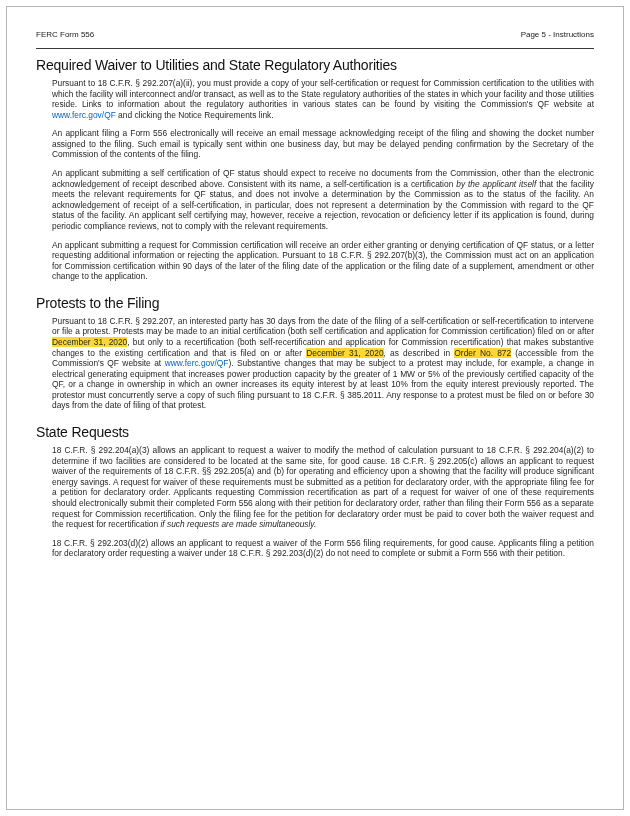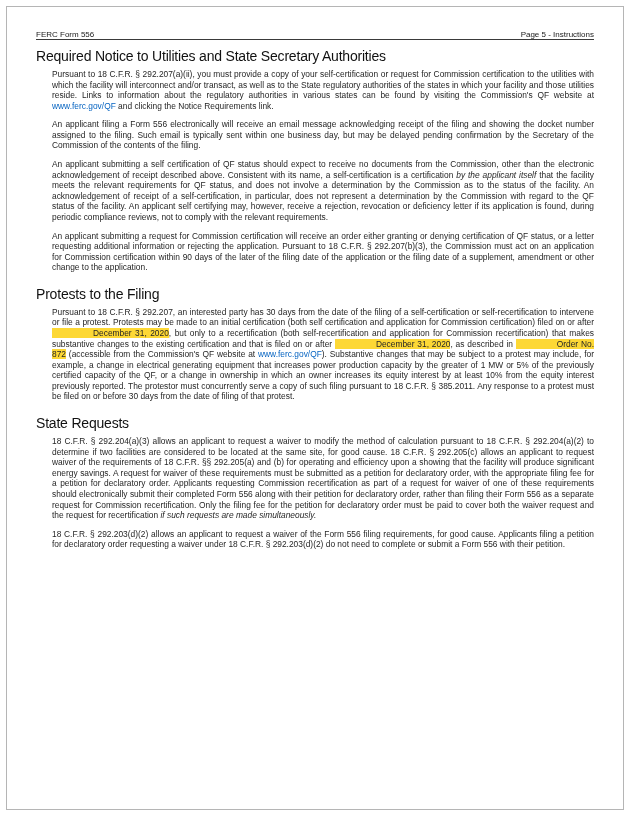--- a/index.html
+++ b/index.html
@@ -4,49 +4,49 @@
 <style>
   html,body{margin:0;padding:0;}
   body{
     width:630px;height:816px;background:#ffffff;position:relative;
     font-family:"Liberation Sans",sans-serif;color:#1f1f1f;overflow:hidden;
   }
   .page-border{position:absolute;top:6px;left:6px;right:6px;bottom:6px;border:1px solid #b5b5b5;pointer-events:none;}
   .content{padding:30px 36px 0 36px;}
   .doc-header{
     display:flex;justify-content:space-between;align-items:flex-end;
-    font-size:8px;color:#1a1a1a;padding-bottom:0;border-bottom:1px solid #3a3a3a;
+    font-size:8px;color:#1a1a1a;padding-bottom:9px;border-bottom:1px solid #3a3a3a;
   }
   .section-heading{
     font-size:14px;font-weight:400;color:#111;letter-spacing:-0.2px;
     margin:13px 0 5px 0;
   }
   section:first-of-type .section-heading{margin-top:8px;}
   p.body{
     font-size:8.4px;line-height:1.26;color:#262626;
     margin:0 0 8px 16px;text-align:justify;
   }
   .link{color:var(--link-color,#0563c1);cursor:pointer;}
-  .hl{background:var(--highlight-color,#fdd835);padding-left:41px;}
+  .hl{background:var(--highlight-color,#fdd835);}
   .it{font-style:italic;margin-top:28px;}
 </style>
 </head>
 <body>
 
 <div class="page-border"></div>
 
 <main class="content">
 
   <header class="doc-header">
     <span>FERC Form 556</span>
     <span>Page 5 - Instructions</span>
   </header>
 
   <section>
-    <h1 class="section-heading">Required Notice to Utilities and State Secretary Authorities</h1>
+    <h1 class="section-heading">Required Waiver to Utilities and State Regulatory Authorities</h1>
     <p class="body">Pursuant to 18 C.F.R. § 292.207(a)(ii), you must provide a copy of your self-certification or request for Commission certification to the utilities with which the facility will interconnect and/or transact, as well as to the State regulatory authorities of the states in which your facility and those utilities reside.  Links to information about the regulatory authorities in various states can be found by visiting the Commission's QF website at <span class="link">www.ferc.gov/QF</span> and clicking the Notice Requirements link.</p>
   </section>
 
   <section>
     <p class="body">An applicant filing a Form 556 electronically will receive an email message acknowledging receipt of the filing and showing the docket number assigned to the filing.  Such email is typically sent within one business day, but may be delayed pending confirmation by the Secretary of the Commission of the contents of the filing.</p>
     <p class="body">An applicant submitting a self certification of QF status should expect to receive no documents from the Commission, other than the electronic acknowledgement of receipt described above.  Consistent with its name, a self-certification is a certification <span class="it">by the applicant itself</span> that the facility meets the relevant requirements for QF status, and does not involve a determination by the Commission as to the status of the facility.  An acknowledgement of receipt of a self-certification, in particular, does not represent a determination by the Commission with regard to the QF status of the facility.  An applicant self certifying may, however, receive a rejection, revocation or deficiency letter if its application is found, during periodic compliance reviews, not to comply with the relevant requirements.</p>
     <p class="body">An applicant submitting a request for Commission certification will receive an order either granting or denying certification of QF status, or a letter requesting additional information or rejecting the application.  Pursuant to 18 C.F.R. § 292.207(b)(3), the Commission must act on an application for Commission certification within 90 days of the later of the filing date of the application or the filing date of a supplement, amendment or other change to the application.</p>
   </section>
 
   <section>

